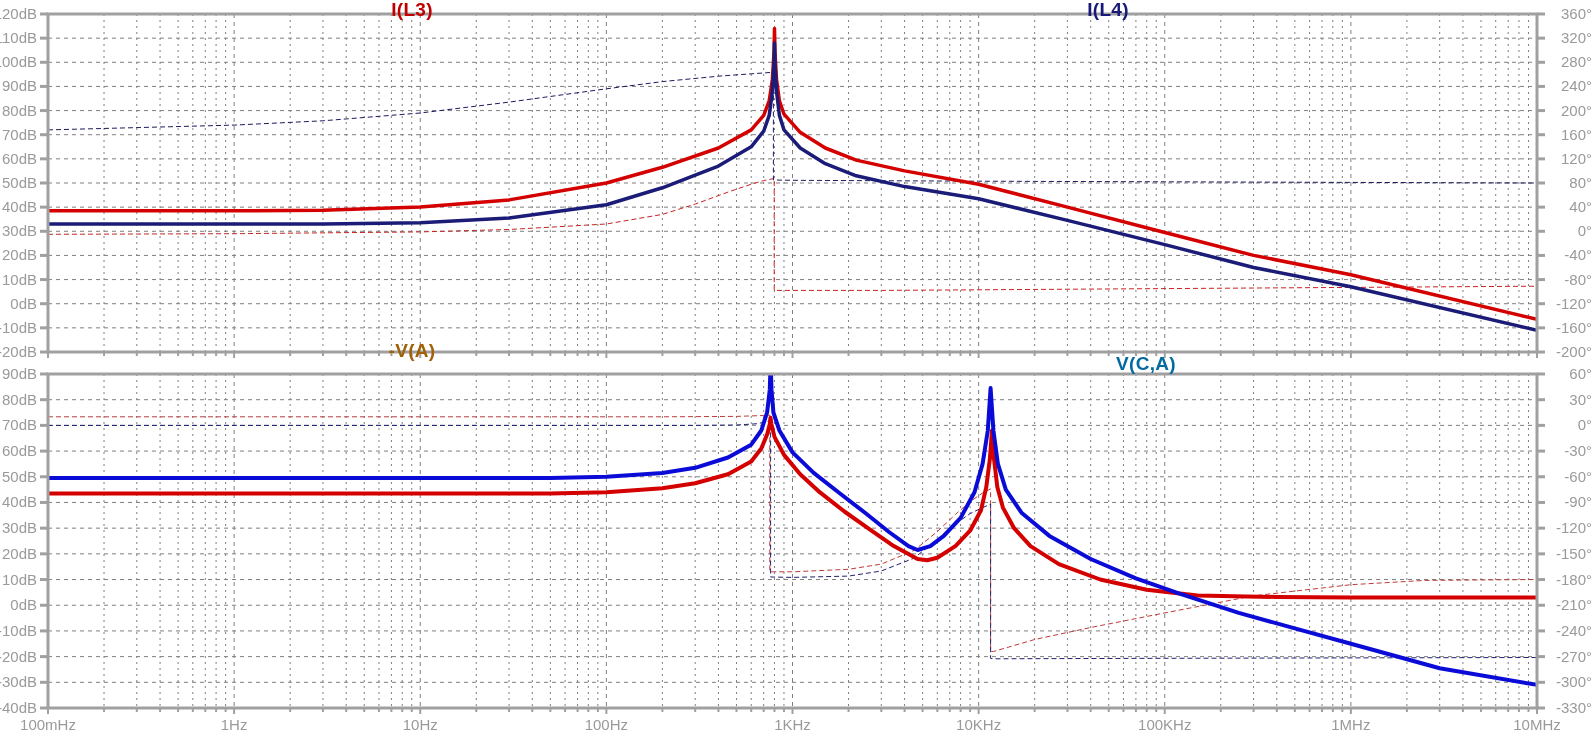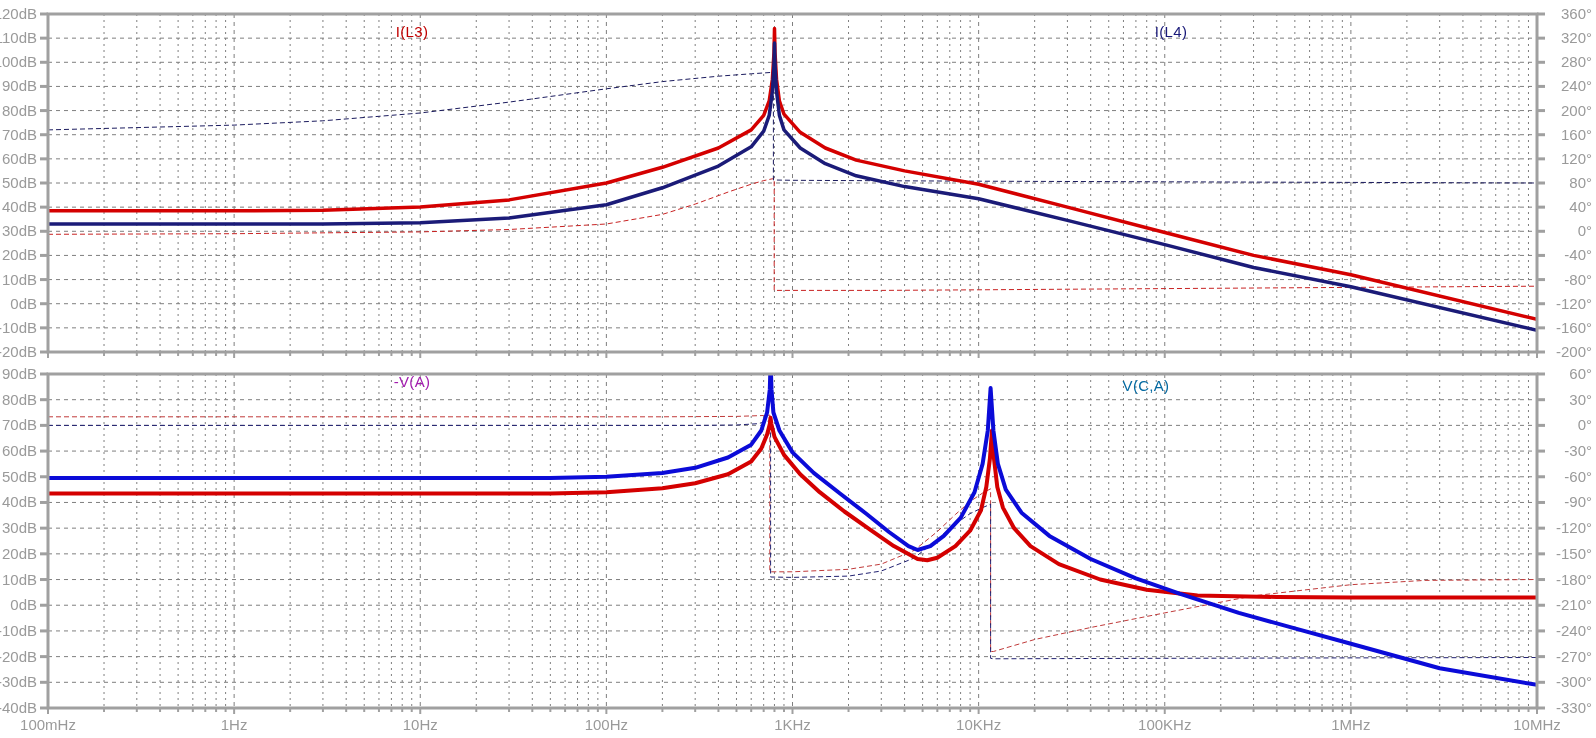--- a/index.html
+++ b/index.html
@@ -7,26 +7,25 @@
     position:relative;
     width:1596px;height:738px;
     background:#ffffff;
     font-family:"Liberation Sans",sans-serif;
     overflow:hidden;
   }
   .screen svg{position:absolute;left:0;top:0;}
   .pane-title{
     position:absolute;
     transform:translateX(-50%);
-    font-size:15px;
-    font-weight:400;
+    font-size:19px;
+    font-weight:700;
     letter-spacing:0.3px;
     white-space:nowrap;
     cursor:default;
-    margin-top:24px;
   }
 </style>
 </head>
 <body>
 
 <div class="screen">
   <svg id="plot" width="1596" height="738">
       <g>
         <clipPath id="clip0">
           <rect x="48" y="14" width="1489" height="338"></rect>
@@ -495,16 +494,16 @@
           <text x="792.5" y="730" fill="#9a9a9a" text-anchor="middle">1KHz</text>
           <text x="978.625" y="730" fill="#9a9a9a" text-anchor="middle">10KHz</text>
           <text x="1164.75" y="730" fill="#9a9a9a" text-anchor="middle">100KHz</text>
           <text x="1350.875" y="730" fill="#9a9a9a" text-anchor="middle">1MHz</text>
           <text x="1537" y="730" fill="#9a9a9a" text-anchor="middle">10MHz</text>
         </g>
       </g>
     </svg>
 
   <div class="pane-title" style="left: 412px; top: -1px; color: rgb(192, 0, 0);">I(L3)</div>
-  <div class="pane-title" style="left: 1171px; top: -1px; color: rgb(24, 24, 120);">I(L4)</div>
-  <div class="pane-title" style="left: 412px; top: 349px; color: #a21caf; text-align: right;">-V(A)</div>
+  <div class="pane-title" style="left: 1108px; top: -1px; color: rgb(24, 24, 120);">I(L4)</div>
+  <div class="pane-title" style="left: 412px; top: 340px; color: #a16207; text-align: right;">-V(A)</div>
   <div class="pane-title" style="left: 1146px; top: 353px; color: #0369a1;">V(C,A)</div>
 </div>
 
 </body></html>

